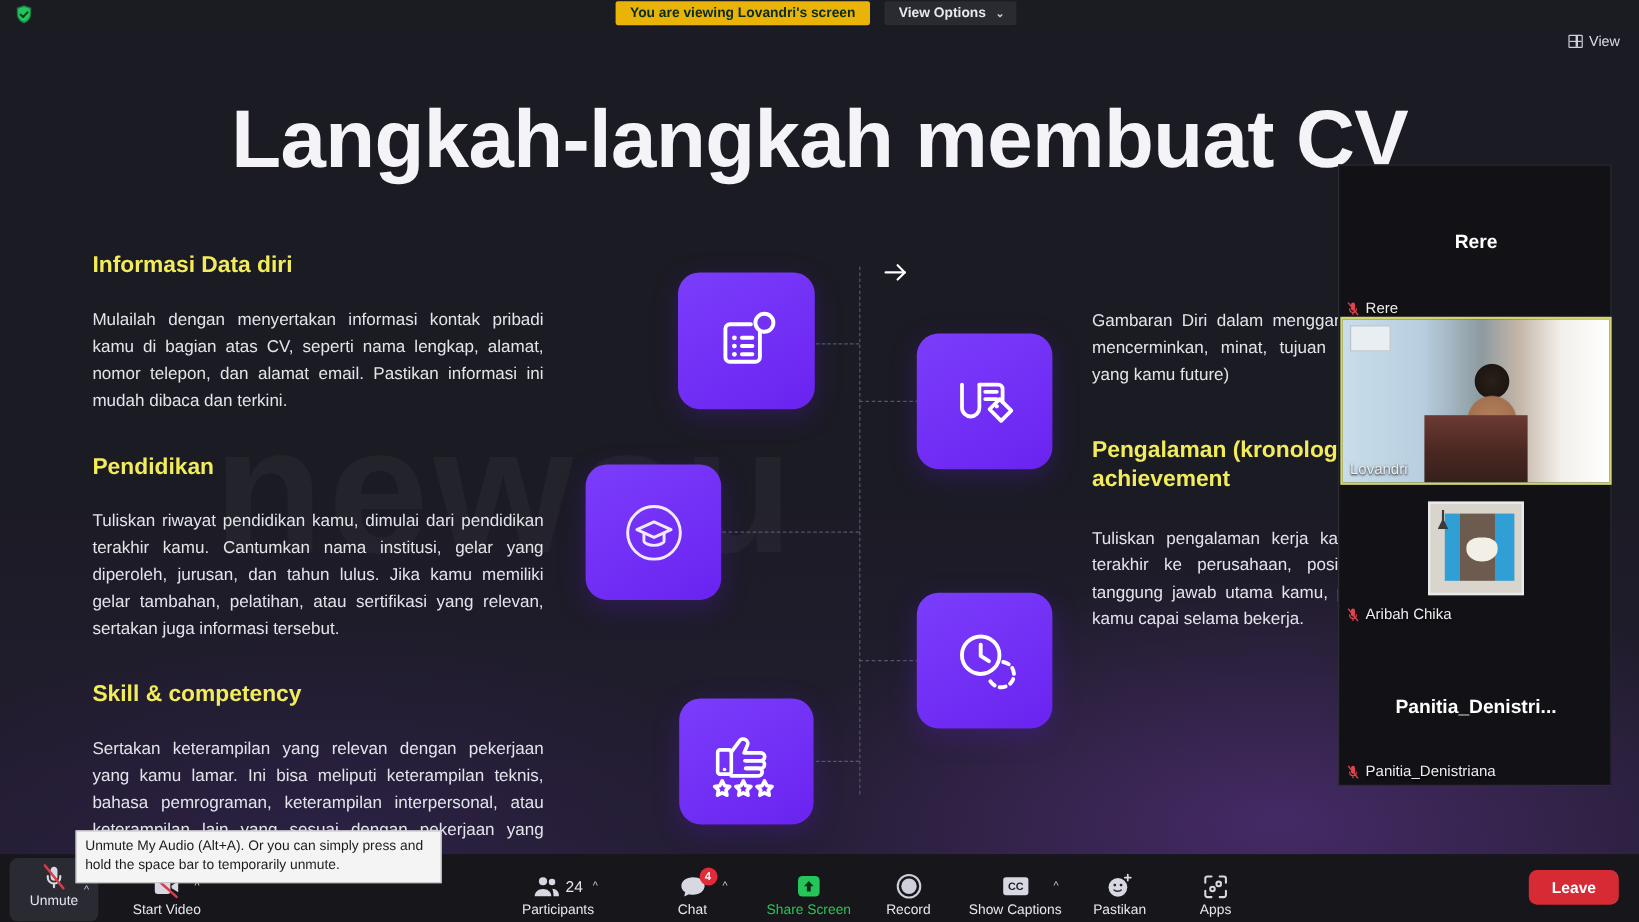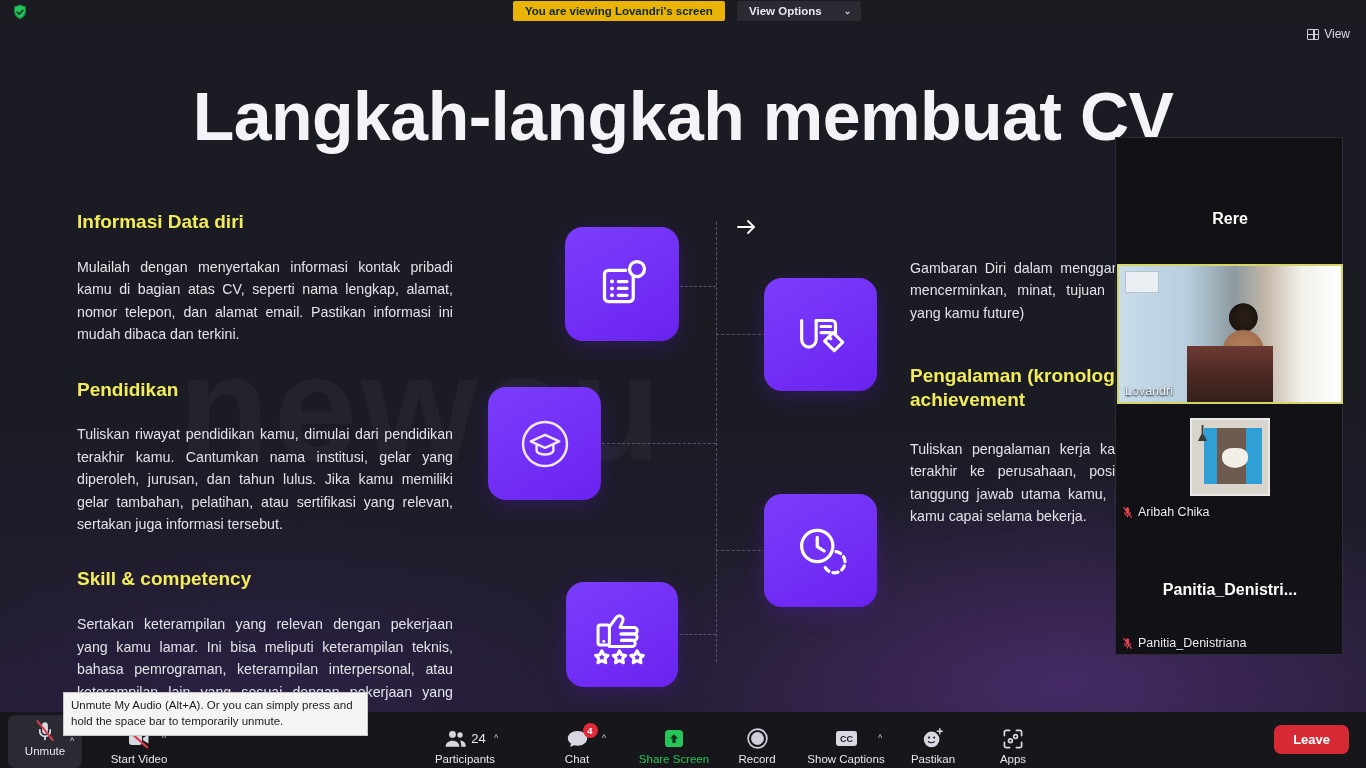--- a/index.html
+++ b/index.html
@@ -24,21 +24,21 @@
     position: absolute; left: 513px; top: 1px; height: 20px;
     background: #eab308; color: #0b2a16;
     font-size: 11.5px; font-weight: 700;
     padding: 0 12px; display: flex; align-items: center;
     border-radius: 2px; white-space: nowrap;
   }
   .view-options {
     position: absolute; left: 737px; top: 1px; height: 20px;
     background: #2a2a33; color: #e8e8ee;
     font-size: 11.5px; font-weight: 600;
-    padding: 0 10px 0 12px; display: flex; align-items: center; gap: 22px;
+    padding: 0 10px 0 12px; display: flex; align-items: center; gap: 8px;
     border-radius: 2px; white-space: nowrap;
   }
   .view-options .caret { font-size: 9px; opacity: .85; }
   .view-btn {
     position: absolute; right: 16px; top: 2px; height: 18px;
     display: flex; align-items: center; gap: 5px;
     color: #dcdce4; font-size: 12px; margin-top: 23px;
   }
   .grid-icon {
     width: 12px; height: 11px; border: 1.4px solid #cfcfda; border-radius: 1px;
@@ -270,21 +270,21 @@
       <span class="caret">⌄</span>
     </div>
     <div class="view-btn">
       <span class="grid-icon"></span>
       <span>View</span>
     </div>
   </div>
 
   <div class="pstrip">
 
-    <div class="ptile" style="top:16px; height:130px;">
+    <div class="ptile" style="top:0; height:130px;">
       <div class="ptile-initials">Rere</div>
       <div class="pname">
         <svg class="mic-off" viewBox="0 0 12 14">
           <path d="M6 1.2c-1 0-1.8.8-1.8 1.8v3.6c0 1 .8 1.8 1.8 1.8s1.8-.8 1.8-1.8V3c0-1-.8-1.8-1.8-1.8z" fill="#e2434f"></path>
           <path d="M3 6.4v.6a3 3 0 0 0 6 0v-.6" fill="none" stroke="#e2434f" stroke-width="1.1"></path>
           <path d="M6 10v2.4" stroke="#e2434f" stroke-width="1.1"></path>
           <path d="M1.6 1.2l9 11.4" stroke="#e2434f" stroke-width="1.3"></path>
         </svg>
         <span>Rere</span>
       </div>

